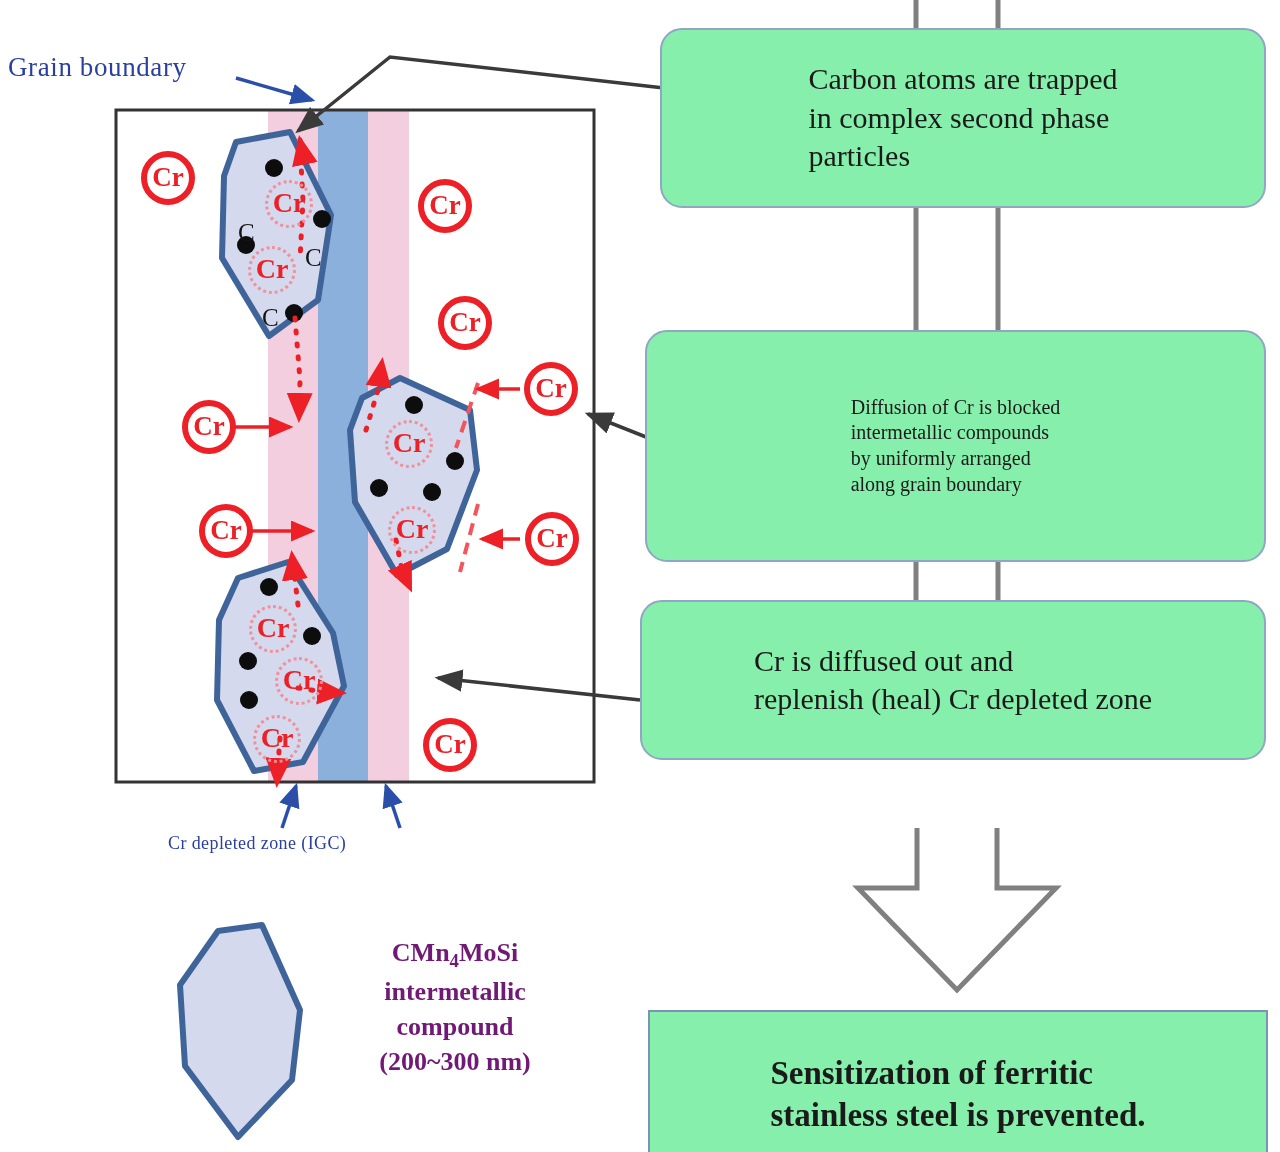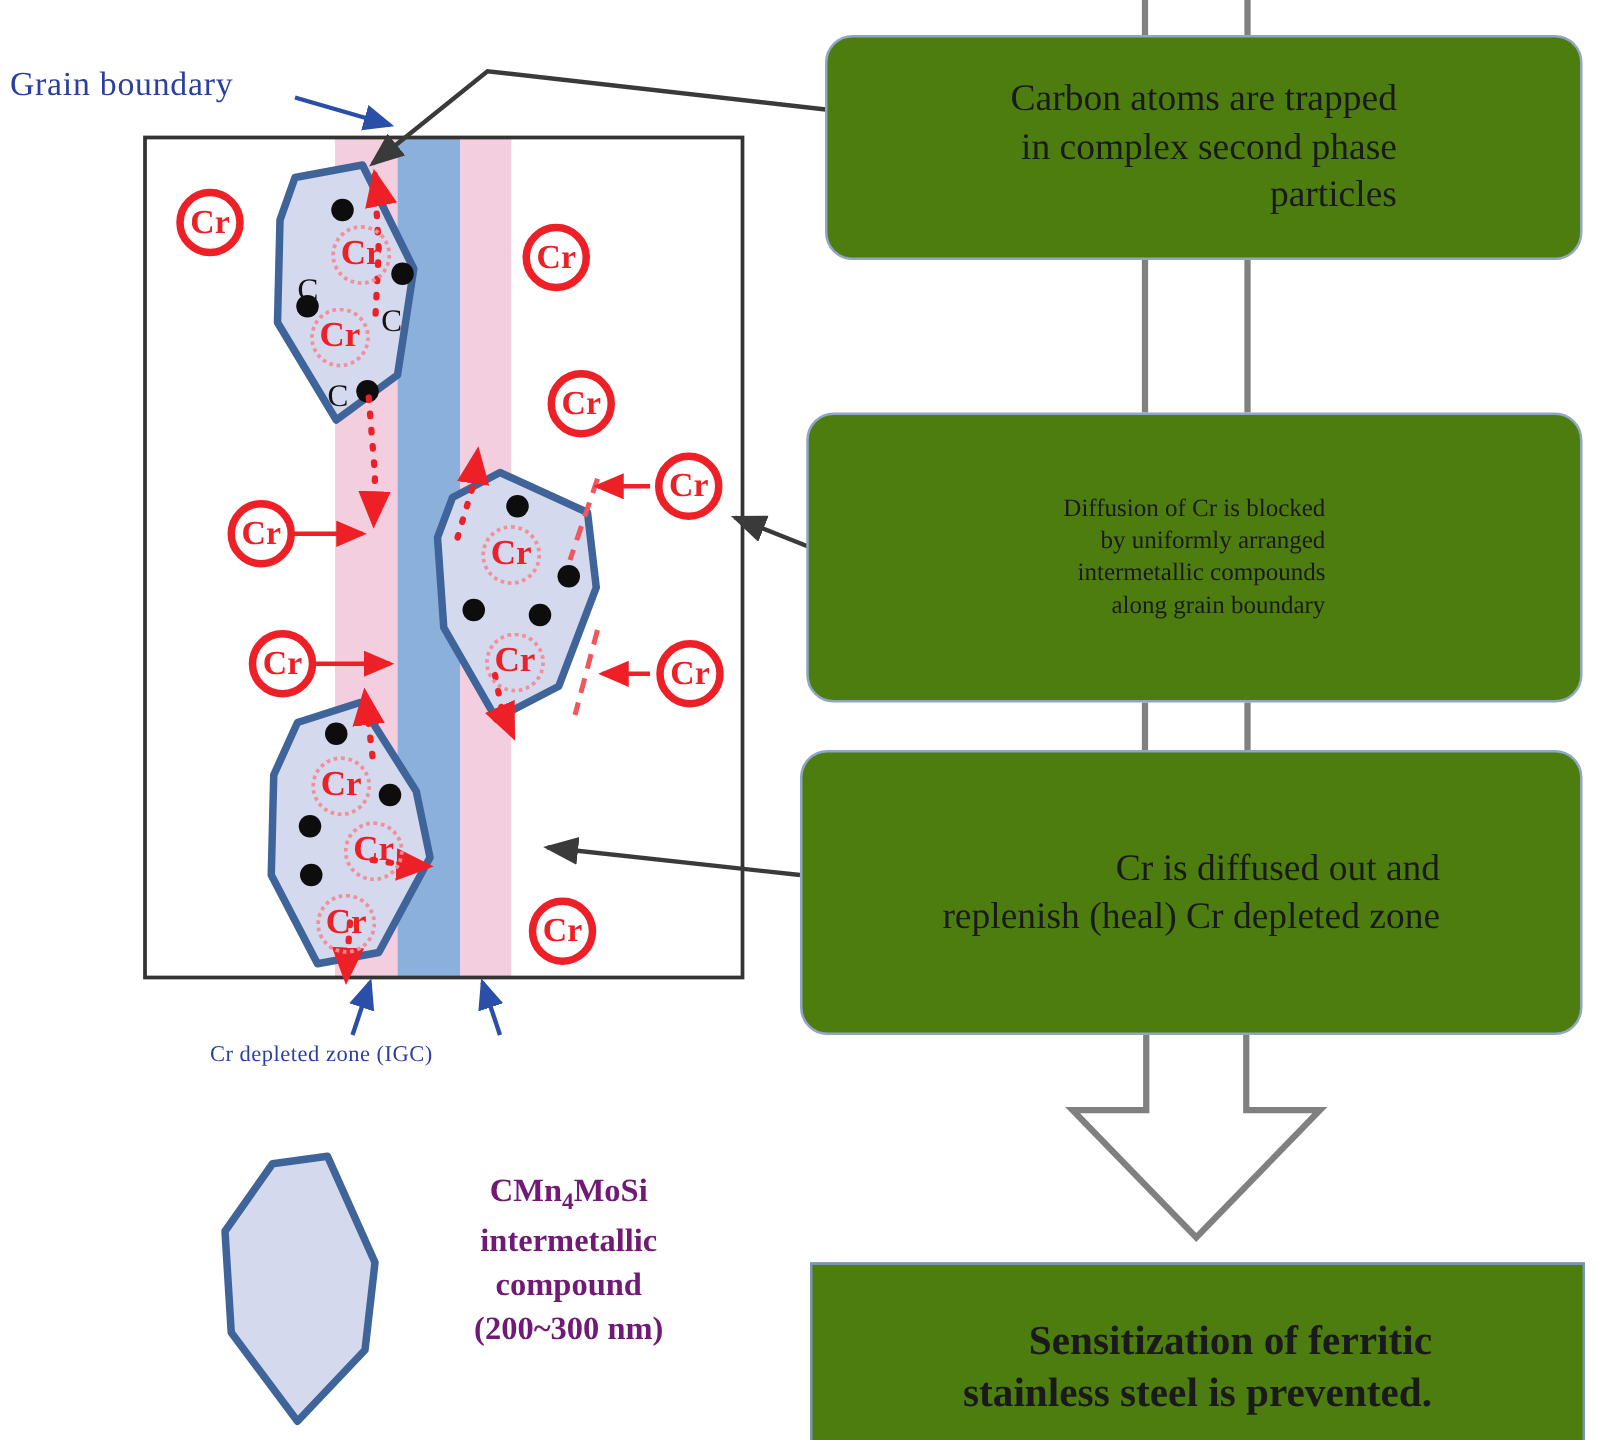--- a/index.html
+++ b/index.html
@@ -33,37 +33,37 @@
     height: 1152px;
     pointer-events: none;
   }
   .txt-layer > * { pointer-events: auto; }
 
   
   .flowbox {
     position: absolute;
     box-sizing: border-box;
     border: 2px solid #8fa6c4;
-    background: #4d7c0f;
+    background: #86efac;
     display: flex;
     align-items: center;
     justify-content: center;
-    text-align: right;
+    text-align: left;
     color: #1a1a1a;
     font-family: "Liberation Serif", serif;
   }
   .flowbox.rounded { border-radius: 22px; }
   .flowbox .inner {
     line-height: 1.28;
     padding: 0 14px;
   }
 
   #box-carbon { left: 660px; top: 28px;  width: 606px; height: 180px; font-size: 30px; }
   #box-diffusion { left: 645px; top: 330px; width: 621px; height: 232px; font-size: 20px; }
-  #box-replenish { left: 640px; top: 600px; width: 626px; height: 228px; font-size: 30px; }
+  #box-replenish { left: 640px; top: 600px; width: 626px; height: 160px; font-size: 30px; }
   #box-result {
     left: 648px; top: 1010px; width: 620px; height: 168px;
     font-size: 33px; font-weight: bold; border-radius: 0;
     border: 2px solid #7b93b5;
   }
 
   
   .bluelabel {
     position: absolute;
     color: #2b3f9e;
@@ -311,22 +311,22 @@
       <div class="inner">
         <div>Carbon atoms are trapped</div>
         <div>in complex second phase</div>
         <div>particles</div>
       </div>
     </div>
 
     <div class="flowbox rounded" id="box-diffusion">
       <div class="inner">
         <div>Diffusion  of Cr is blocked</div>
+        <div>intermetallic  compounds</div>
         <div>by uniformly  arranged</div>
-        <div>intermetallic  compounds</div>
         <div>along grain  boundary</div>
       </div>
     </div>
 
     <div class="flowbox rounded" id="box-replenish">
       <div class="inner">
         <div>Cr is diffused out and</div>
         <div>replenish  (heal)  Cr depleted zone</div>
       </div>
     </div>

